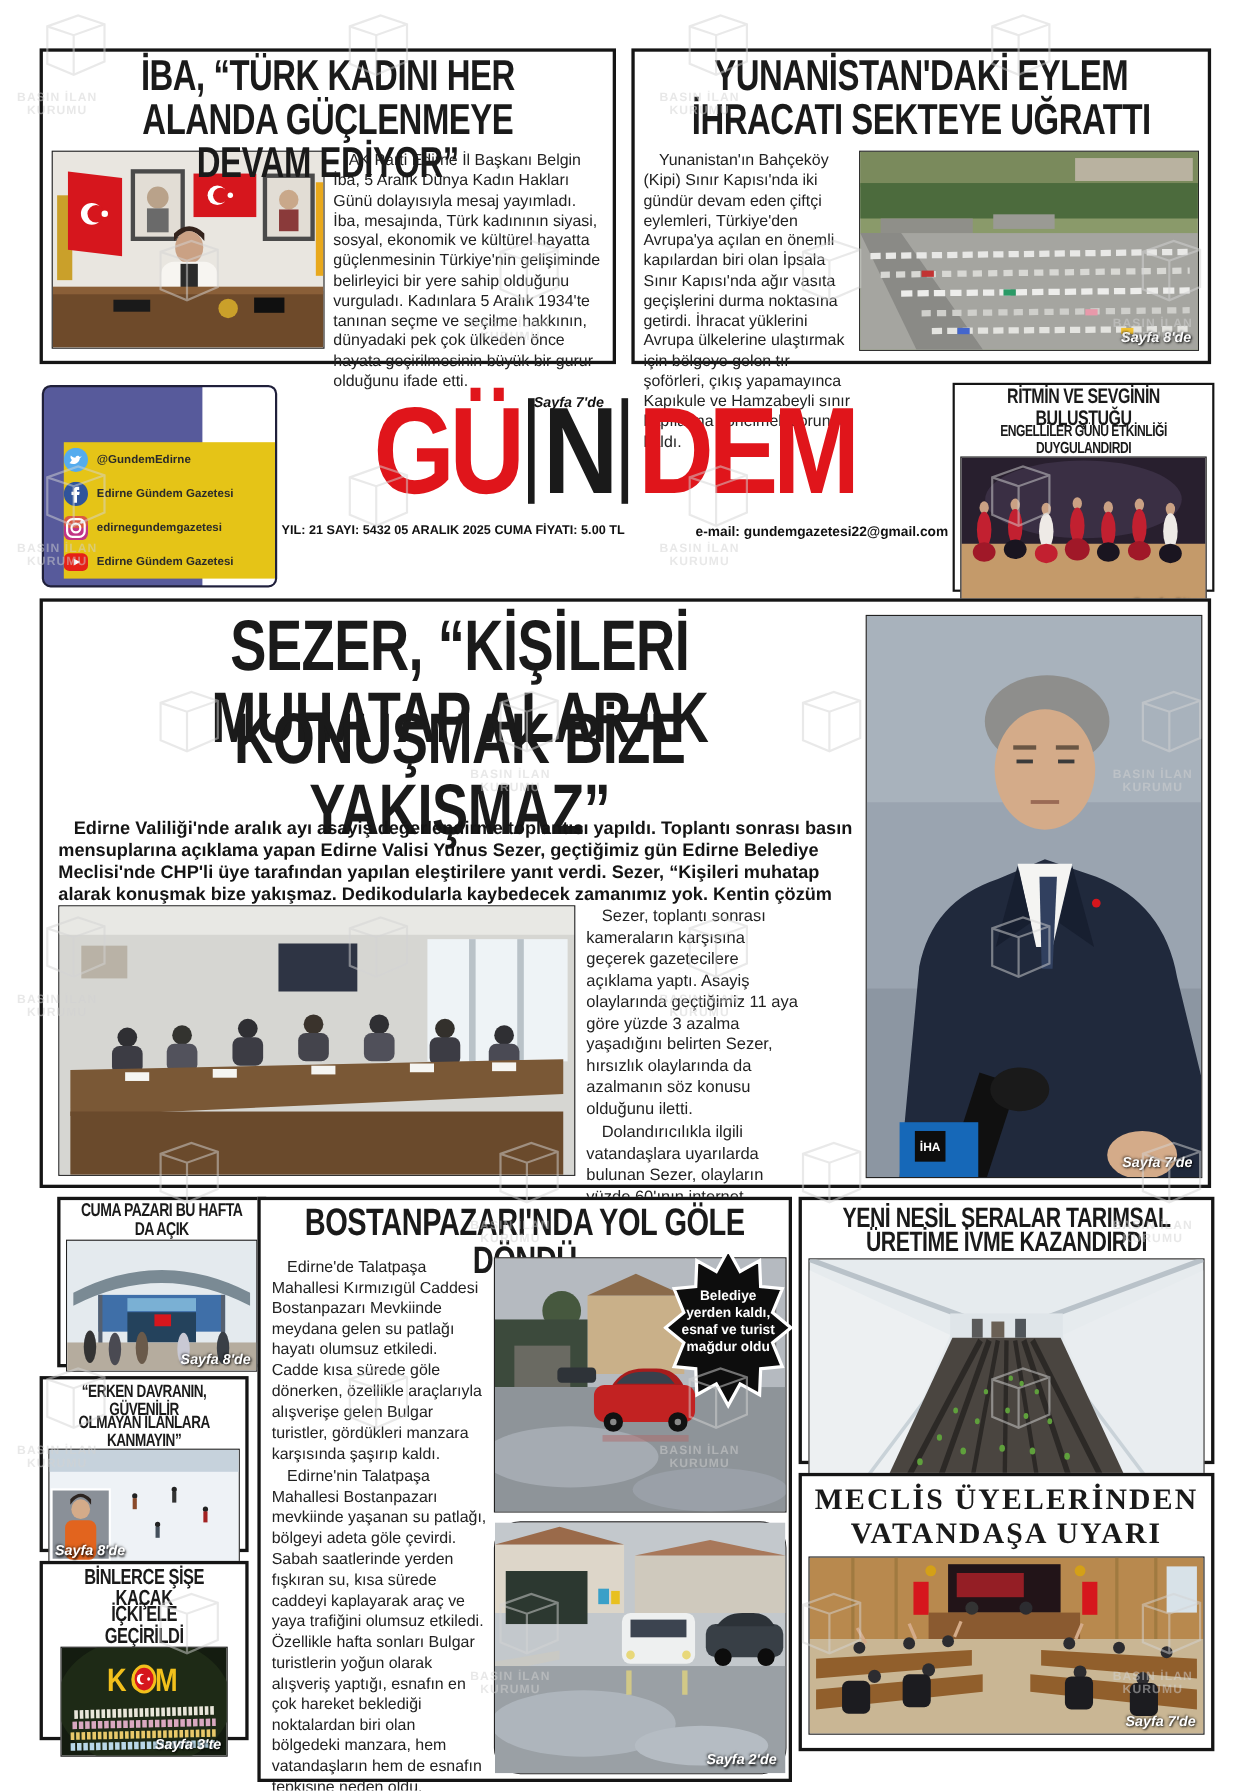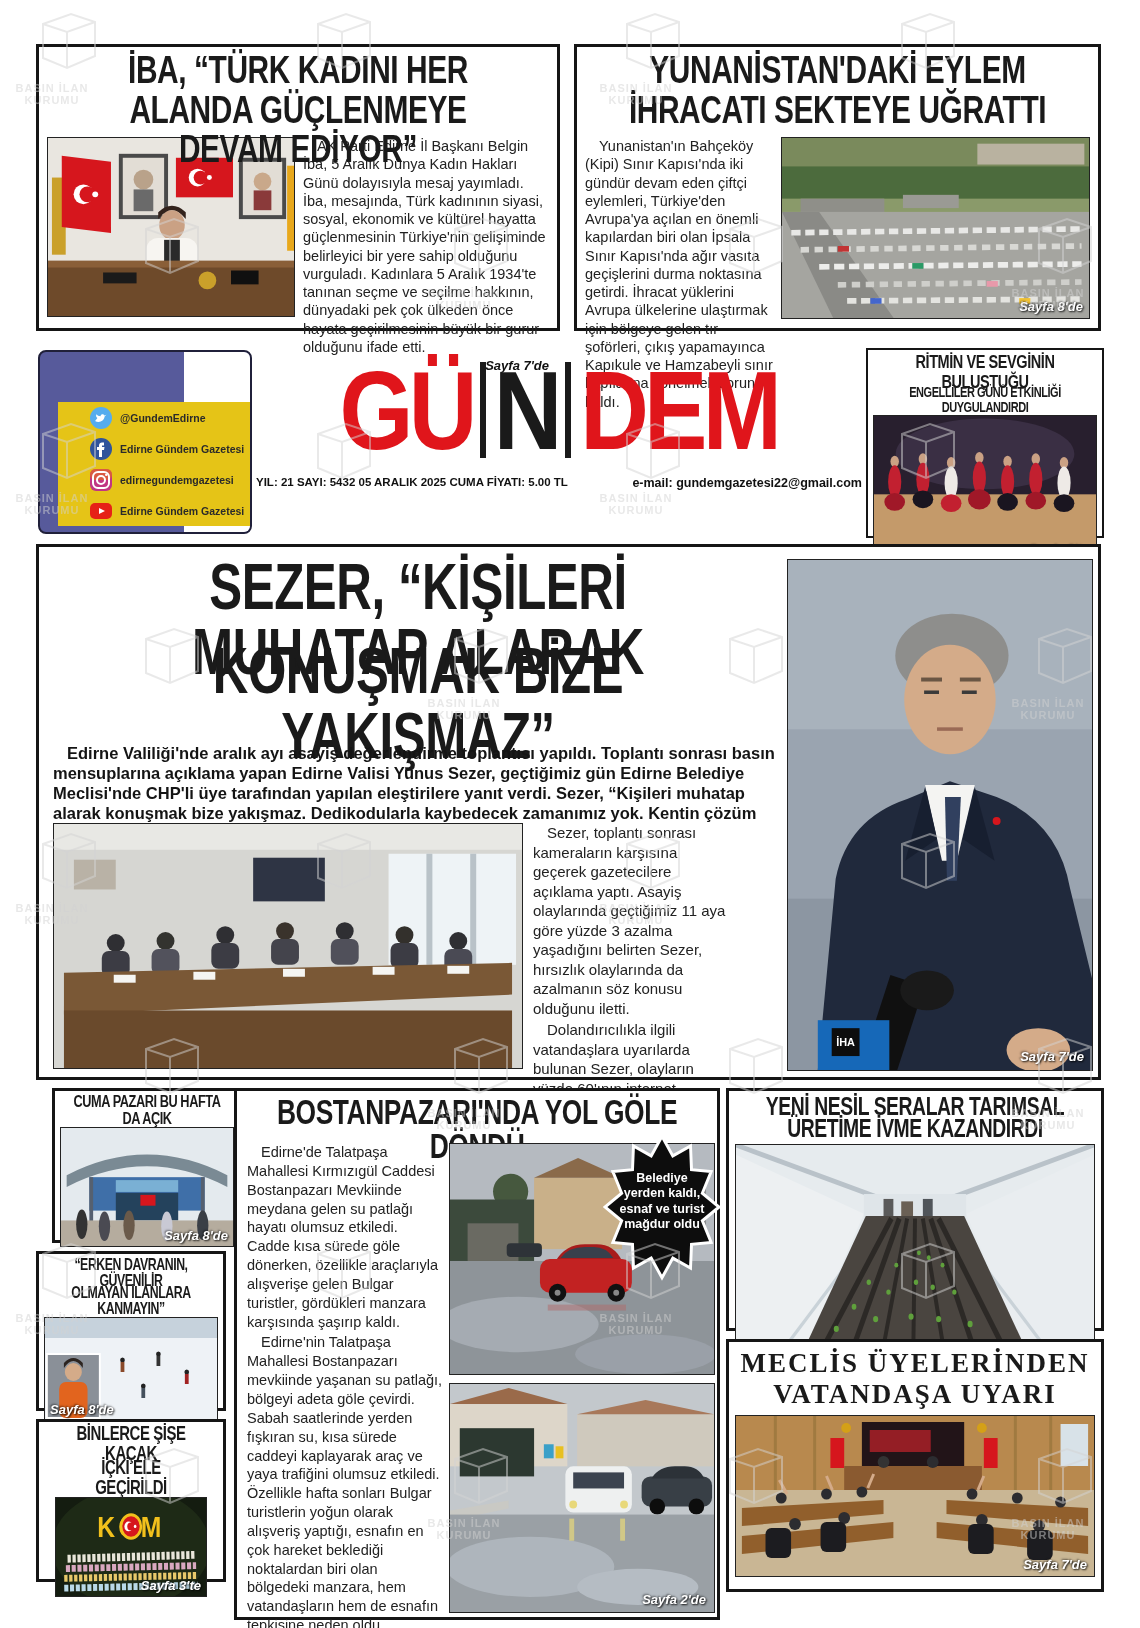--- a/index.html
+++ b/index.html
@@ -16,21 +16,21 @@
   .caption{position:absolute;color:#fff;font-style:italic;font-weight:bold;font-size:13px;
            text-shadow:1px 1px 2px rgba(0,0,0,.9),-1px -1px 2px rgba(0,0,0,.5);z-index:15;}
   .photo{display:block;border:1px solid #222;box-sizing:border-box;background:#ccc;}
   .photo svg{display:block;width:100%;height:100%;}
   .row{display:flex;gap:8px;}
   
   #social-box{position:absolute;left:38px;top:350px;width:210px;height:180px;background:#575a9b;
               border:2px solid #20203a;border-radius:8px;z-index:10;}
   #social-white{position:absolute;right:0;top:0;width:66px;height:100%;background:#fff;border-radius:0 6px 6px 0;}
   #social-panel{position:absolute;left:18px;top:50px;width:192px;height:124px;background:#e5c417;z-index:11;}
-  .soc-row{display:flex;align-items:center;gap:8px;height:31px;padding-left:32px;}
+  .soc-row{display:flex;align-items:center;gap:8px;height:31px;padding-left:0;}
   .soc-label{font-size:10.5px;font-weight:bold;color:#2a2a2a;}
   .soc-ic{width:22px;height:22px;flex-shrink:0;}
   #logo-block{position:absolute;left:256px;top:350px;width:606px;height:182px;z-index:10;}
   #logo-row{display:flex;align-items:center;justify-content:center;height:120px;}
   .logo-red{color:#e0151b;font-size:100px;font-weight:800;letter-spacing:-5px;line-height:1;transform:scale(0.95,1.12);}
   .logo-blk{color:#1a1a1a;font-size:100px;font-weight:800;letter-spacing:-5px;line-height:1;transform:scale(0.95,1.12);padding:0 2px;}
   .logo-bar{width:6px;height:96px;background:#1a1a1a;margin:0 4px;}
   #tagline-bar{margin-top:4px;height:34px;background:#1c1c1c;color:#fff;font-weight:800;font-size:25px;
                display:flex;align-items:center;justify-content:center;letter-spacing:1px;}
   #info-row{display:flex;justify-content:space-between;margin-top:6px;font-weight:bold;}
@@ -383,21 +383,21 @@
       <svg viewBox="0 0 120 150" width="118" height="148">
         <polygon points="118,75 101,89 110,111 90,113 89,137 71,127 60,147 49,127 31,137 30,113 10,111 19,89 2,75 19,61 10,39 30,37 31,13 49,23 60,3 71,23 89,13 90,37 110,39 101,61" fill="#0d0d0d" stroke="#ffffff" stroke-width="3"></polygon>
       </svg>
       <div id="bubble-text">
         <div>Belediye</div>
         <div>yerden kaldı,</div>
         <div>esnaf ve turist</div>
         <div>mağdur oldu</div>
       </div>
     </div>
-    <div class="photo" style="position:absolute;left:212px;top:292px;width:266px;height:230px;">
+    <div class="photo" style="position:absolute;left:212px;top:292px;width:266px;height:230px;border-radius:24px;">
       <svg viewBox="0 0 270 227" preserveAspectRatio="none">
         <rect width="270" height="227" fill="#c3c8cc"></rect>
         <rect x="0" y="20" width="120" height="62" fill="#ddd6c9"></rect>
         <polygon points="0,20 60,4 120,20" fill="#9a6a4a"></polygon>
         <rect x="130" y="30" width="140" height="52" fill="#cfc9bd"></rect>
         <polygon points="130,30 200,16 270,30" fill="#a8785a"></polygon>
         <rect x="10" y="44" width="76" height="48" fill="#2c3830"></rect>
         <rect x="96" y="60" width="10" height="14" fill="#3aa0c8"></rect>
           <rect x="108" y="62" width="8" height="12" fill="#e8c020"></rect>
         <rect x="118" y="82" width="68" height="46" rx="8" fill="#eef0f0"></rect>

